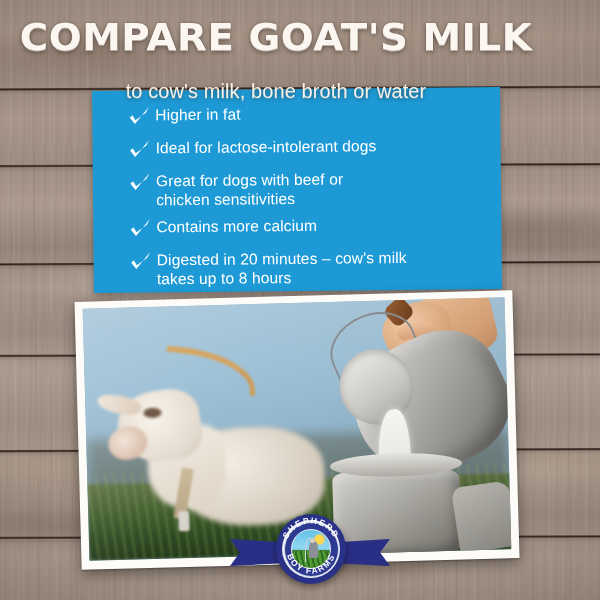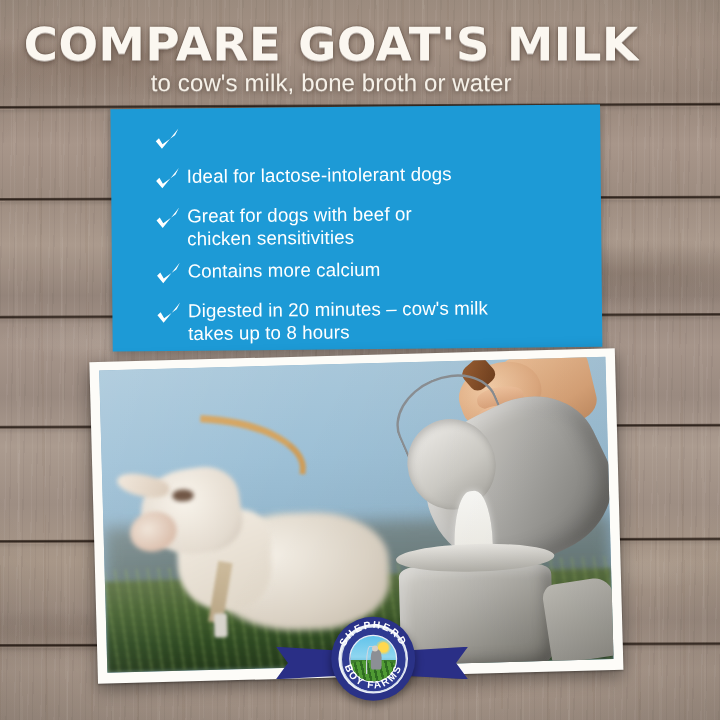--- a/index.html
+++ b/index.html
@@ -71,21 +71,21 @@
     font-family:"DejaVu Sans", sans-serif;
     font-weight:700; font-size:38px; line-height:40px;
     letter-spacing:0.5px; color:#fbf7f0;
     transform:scaleX(1.02);
     text-shadow:
       0 1px 0 rgba(255,255,255,.5),
       0 2px 5px rgba(45,30,20,.55),
       0 0 1px rgba(60,42,30,.7);
   }
   .subtitle{
-    margin-top:2px;
+    margin-top:23px;
     font-size:20px; line-height:23px; color:#f6f1e8; font-weight:400;
     letter-spacing:.1px;
     text-shadow:0 1px 4px rgba(45,30,20,.6), 0 1px 0 rgba(255,255,255,.25);
   }
 
   
   .blue-panel{
     position:absolute; left:93px; top:89px; width:408px; height:202px;
     background:#1d9ad6;
     transform:rotate(-0.55deg);
@@ -254,20 +254,21 @@
 
   <div class="blue-panel">
     <div class="benefits">
 
       <div class="benefit">
         <span class="check">
           <svg width="26" height="26" viewBox="0 0 26 26">
               <path d="M3.5 13.2 L8.6 19.4 L22.5 2.6 L19.6 8.2 L9.1 15.6 L6.2 10.6 Z" fill="#ffffff"></path>
             </svg>
         </span>
+        <span class="benefit-text">Higher in fat</span>
       </div>
 
       <div class="benefit">
         <span class="check">
           <svg width="26" height="26" viewBox="0 0 26 26">
               <path d="M3.5 13.2 L8.6 19.4 L22.5 2.6 L19.6 8.2 L9.1 15.6 L6.2 10.6 Z" fill="#ffffff"></path>
             </svg>
         </span>
         <span class="benefit-text">Ideal for lactose-intolerant dogs</span>
       </div>

